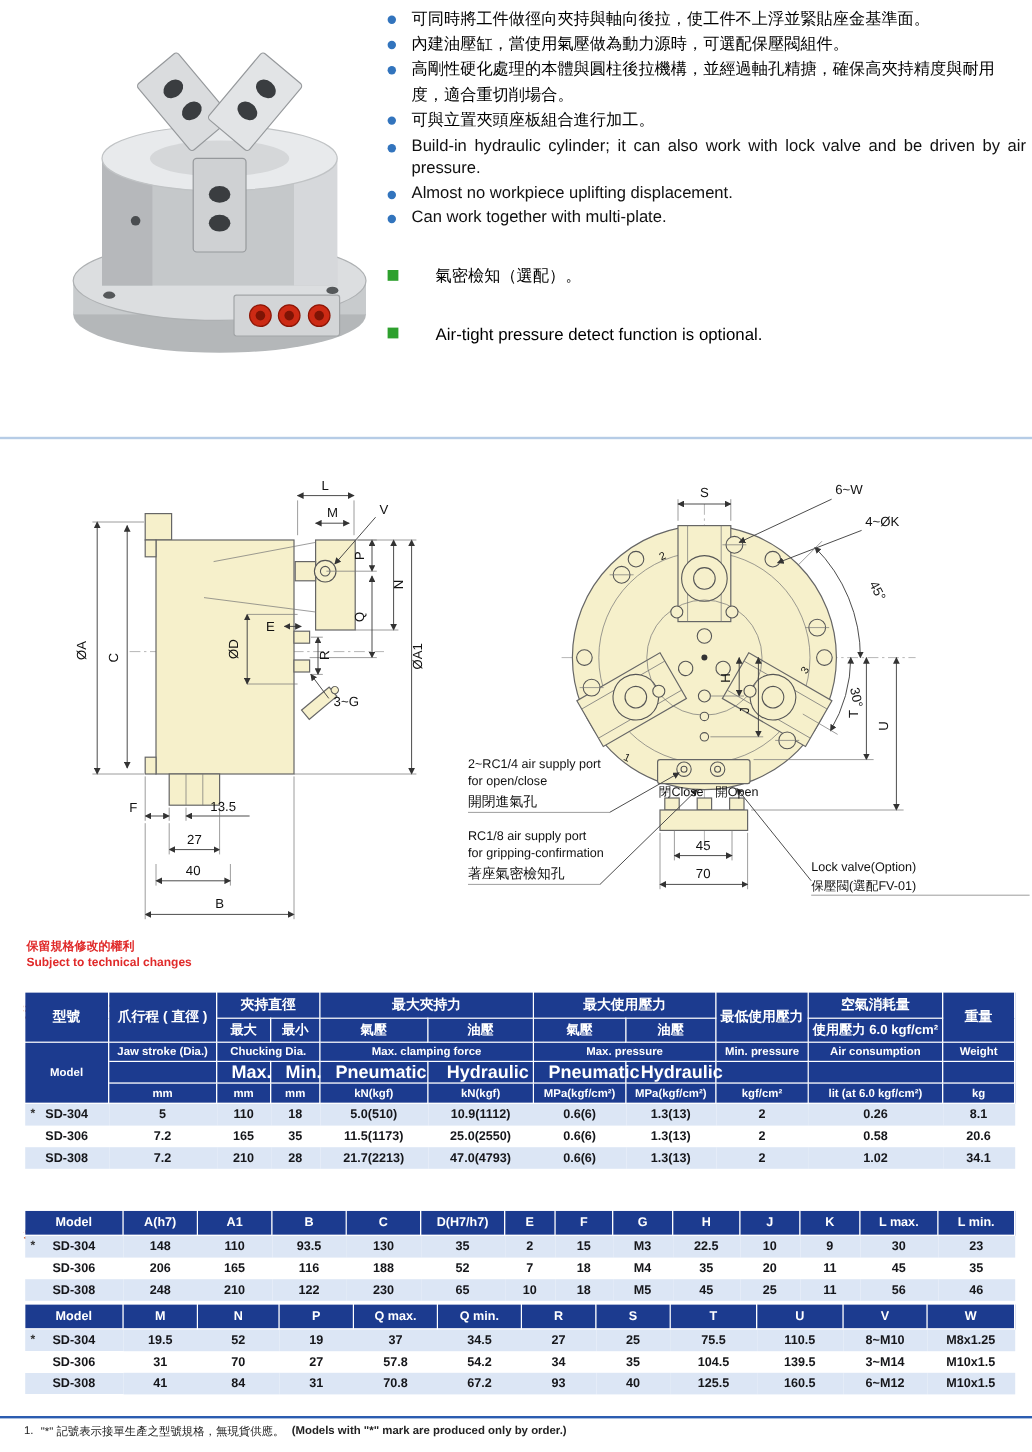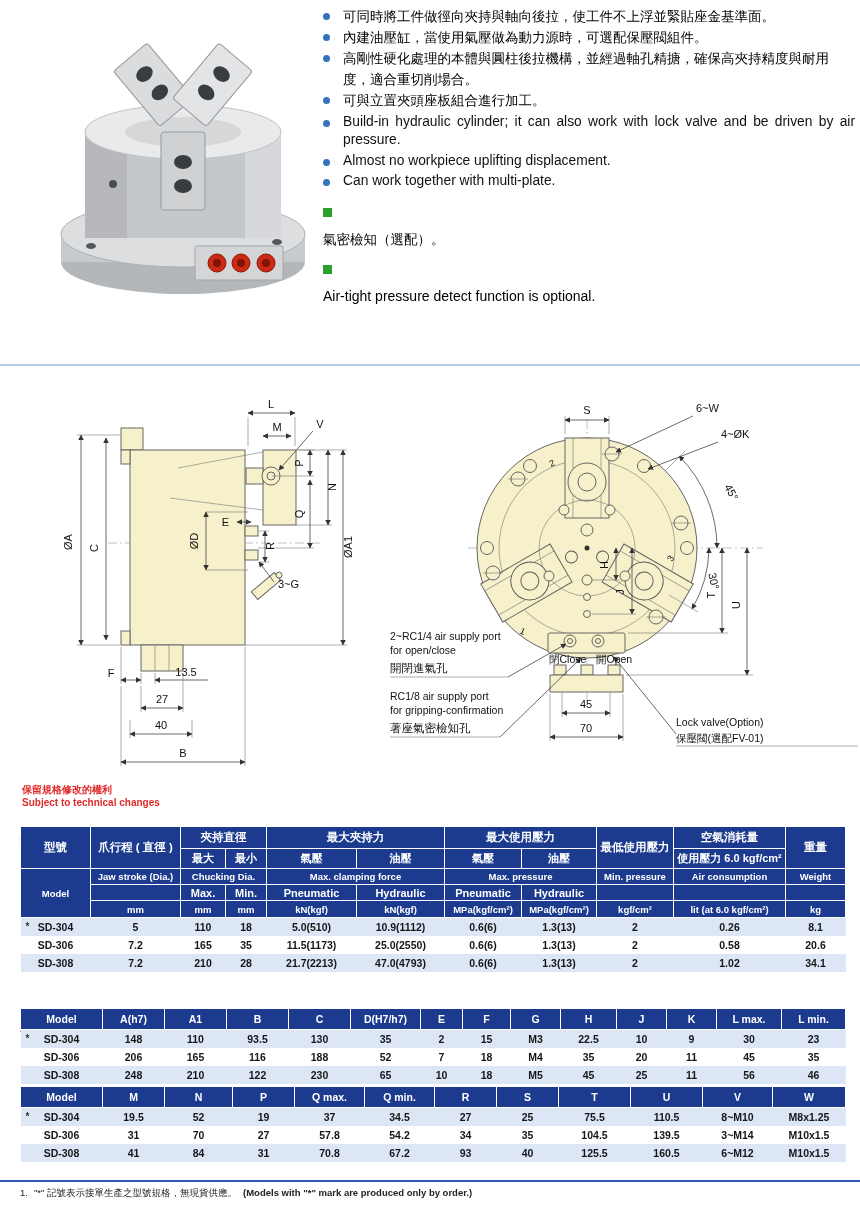--- a/index.html
+++ b/index.html
@@ -5,21 +5,21 @@
   html,body{margin:0;padding:0;}
   body{width:860px;height:1210px;position:relative;background:#fff;
        font-family:"Liberation Sans",sans-serif;overflow:hidden;}
   ul{list-style:none;margin:0;padding:0;}
 
   
   .intro{position:absolute;left:323px;top:6px;width:532px;}
   .zb li{display:flex;gap:13px;font:13.5px/1.55 "DejaVu Serif","Liberation Serif",serif;color:#000;}
   .eb li{display:flex;gap:13px;font:13.8px/1.34 "Liberation Sans",sans-serif;color:#111;text-align:justify;margin-top:2px;}
   .dot{width:7px;height:7px;border-radius:50%;background:#3274bd;flex:none;margin-top:7px;}
-  .gb li{display:flex;gap:13px;margin-top:13px;flex-direction:column;}
+  .gb li{display:flex;gap:31px;margin-top:30px;}
   .sq{width:9px;height:9px;background:#2da02d;flex:none;margin-top:4px;}
   .gzh{font:13.5px/1.4 "DejaVu Serif","Liberation Serif",serif;}
   .gen{font:14px/1.3 "Liberation Sans",sans-serif;}
 
   .photo{position:absolute;left:55px;top:12px;width:260px;height:292px;}
 
   .divider{position:absolute;top:364px;left:0;width:860px;height:2px;background:#b6cce6;}
 
   
   .drawL{position:absolute;left:58px;top:390px;}
@@ -39,21 +39,21 @@
   #specTitle{top:806px;} #dimsTitle{top:990px;}
 
   
   table{border-collapse:collapse;table-layout:fixed;width:825px;position:absolute;left:20px;}
   .spec{top:826px;} .dims1{top:1008px;} .dims2{top:1086px;}
   th{background:#1c3b8f;color:#fff;border:1px solid #fff;font-weight:bold;
      text-align:center;vertical-align:middle;padding:0;}
   .r-zh th{font-size:11.5px;height:21px;}
   .r-zhs th{font-size:11px;height:19px;}
   .r-en th{font-size:9.5px;height:15px;}
-  .r-ens th{font-size:11px;height:15px;}
+  .r-ens th{font-size:15px;height:15px;padding-left:12px;}
   .r-unit th{font-size:9.5px;height:16px;}
   .dims1 th,.dims2 th{font-size:10.5px;height:20px;}
   td{font-size:10.5px;font-weight:bold;color:#15161a;text-align:center;height:18px;padding:0;}
   tbody tr:nth-child(odd){background:#dce6f5;}
   .mc{position:relative;}
   .star{position:absolute;left:5px;top:3px;font-size:10px;color:#333;}
 
   
   .footline{position:absolute;top:1180px;left:0;width:860px;height:2px;background:#2b5cb0;}
   .footnote{position:absolute;left:20px;top:1187px;font-size:9.5px;color:#222;display:flex;gap:6px;}

